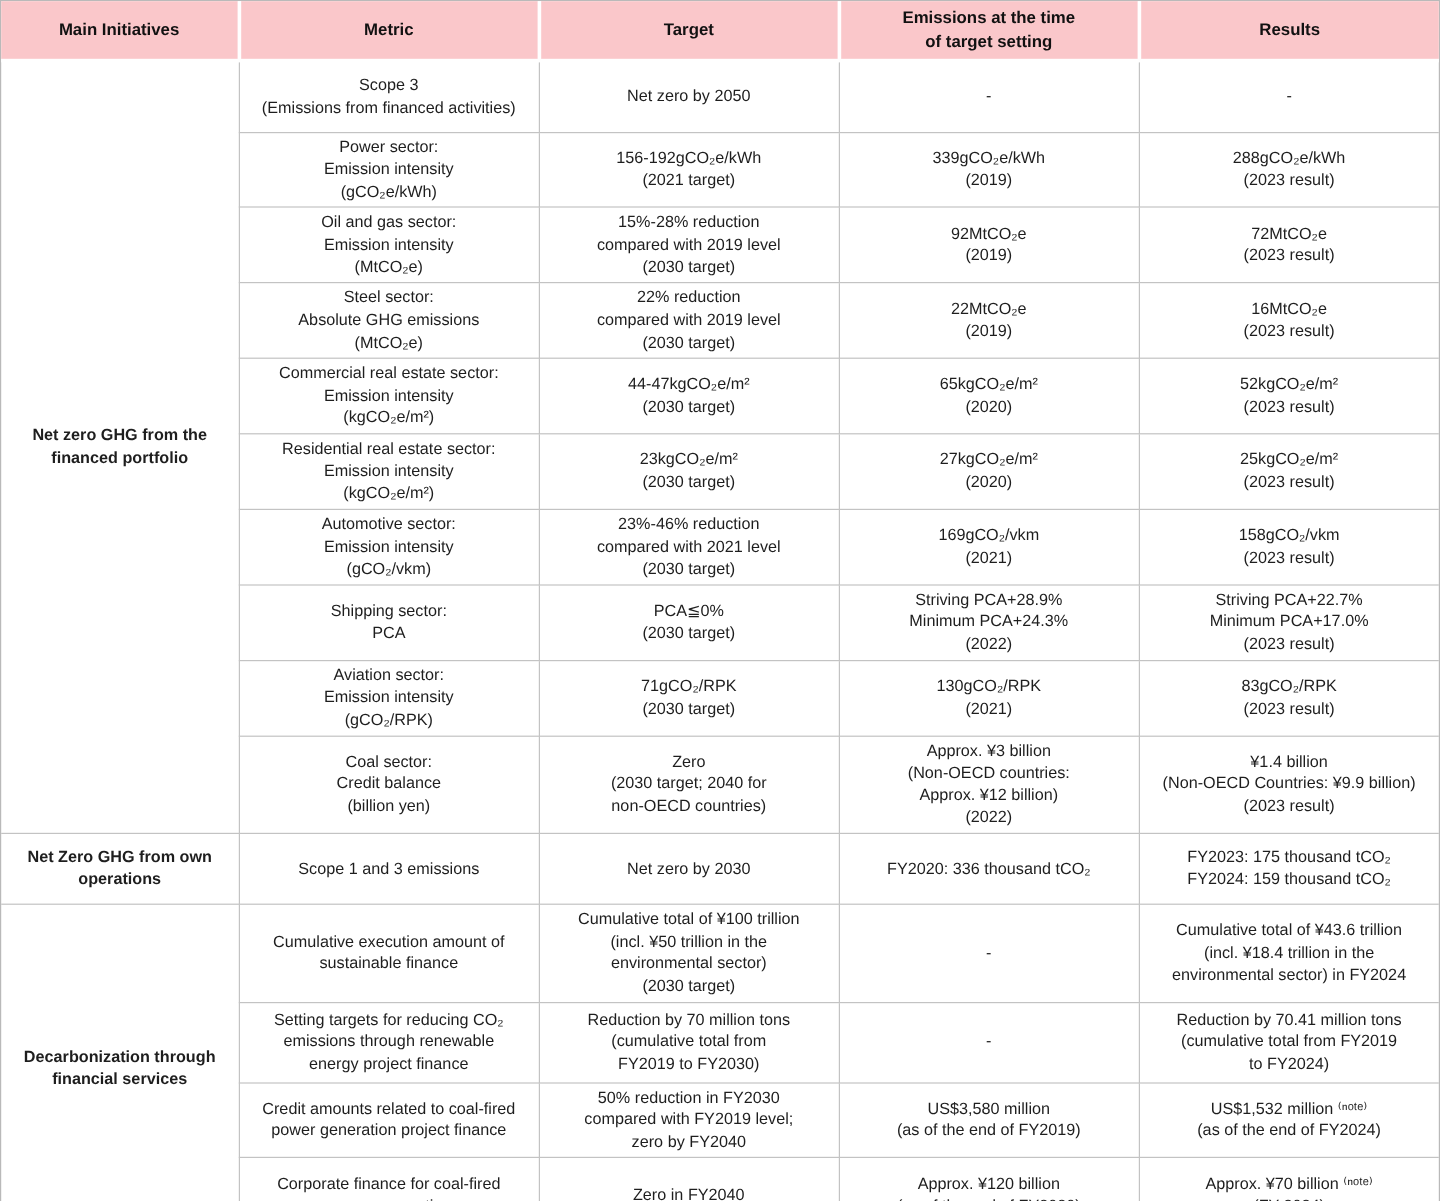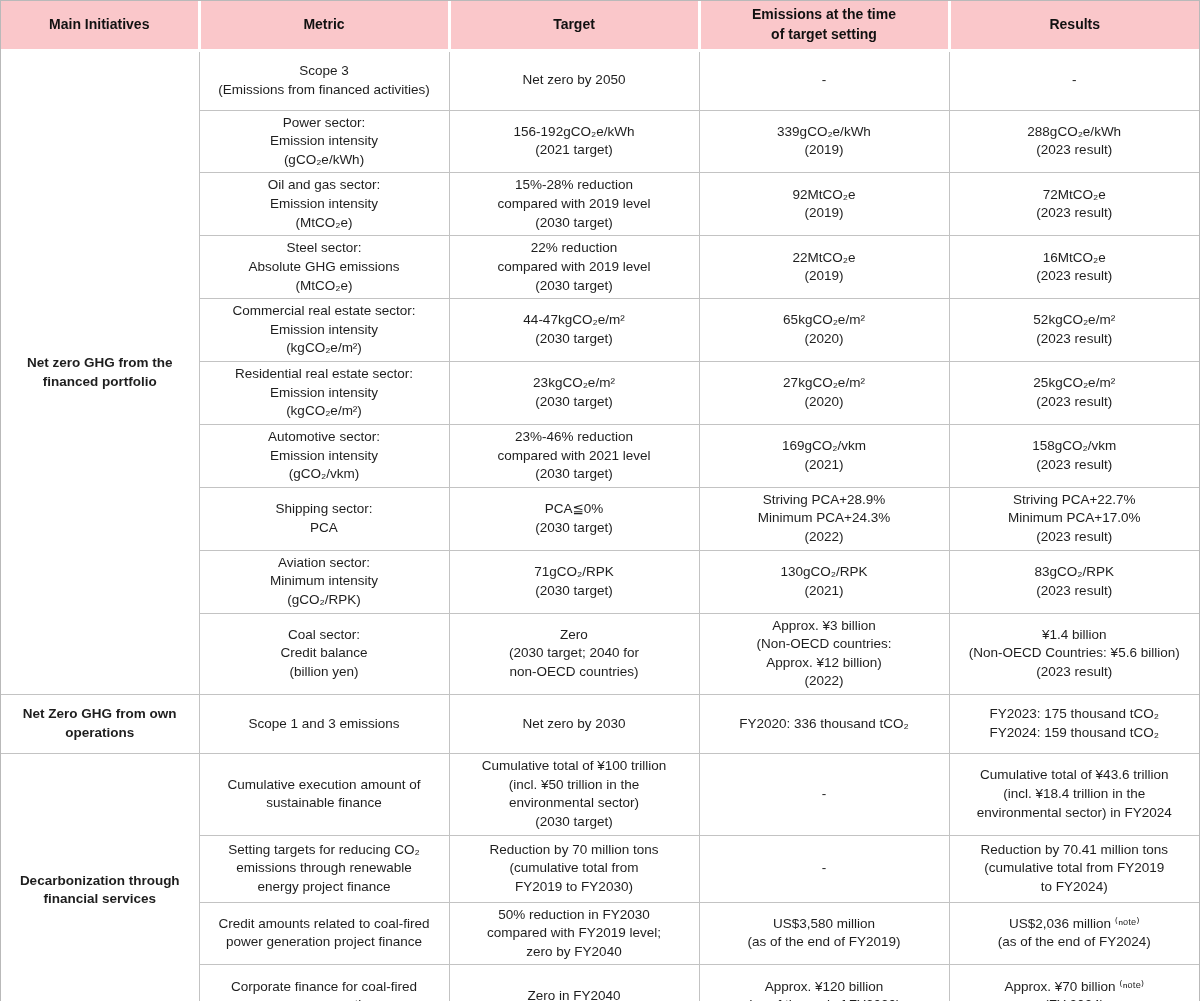--- a/index.html
+++ b/index.html
@@ -157,42 +157,42 @@
 (2030 target)</td>
       <td>Striving PCA+28.9%
 Minimum PCA+24.3%
 (2022)</td>
       <td class="results-col">Striving PCA+22.7%
 Minimum PCA+17.0%
 (2023 result)</td>
     </tr>
     <tr style="height:62px">
       <td>Aviation sector:
-Minimum intensity
+Emission intensity
 (gCO₂/RPK)</td>
       <td>71gCO₂/RPK
 (2030 target)</td>
       <td>130gCO₂/RPK
 (2021)</td>
       <td class="results-col">83gCO₂/RPK
 (2023 result)</td>
     </tr>
     <tr style="height:73px">
       <td>Coal sector:
 Credit balance
 (billion yen)</td>
       <td>Zero
 (2030 target; 2040 for
 non-OECD countries)</td>
       <td>Approx. ¥3 billion
 (Non-OECD countries:
 Approx. ¥12 billion)
 (2022)</td>
       <td class="results-col">¥1.4 billion
-(Non-OECD Countries: ¥5.6 billion)
+(Non-OECD Countries: ¥9.9 billion)
 (2023 result)</td>
     </tr>
   </tbody>
 
   <tbody>
     <tr style="height:59px">
       <td class="initiative">Net Zero GHG from own
 operations</td>
       <td>Scope 1 and 3 emissions</td>
       <td>Net zero by 2030</td>
@@ -230,21 +230,21 @@
 to FY2024)</td>
     </tr>
     <tr style="height:60px">
       <td>Credit amounts related to coal-fired
 power generation project finance</td>
       <td>50% reduction in FY2030
 compared with FY2019 level;
 zero by FY2040</td>
       <td>US$3,580 million
 (as of the end of FY2019)</td>
-      <td class="results-col">US$2,036 million ⁽ⁿᵒᵗᵉ⁾
+      <td class="results-col">US$1,532 million ⁽ⁿᵒᵗᵉ⁾
 (as of the end of FY2024)</td>
     </tr>
     <tr style="height:62px">
       <td>Corporate finance for coal-fired
 power generation</td>
       <td>Zero in FY2040</td>
       <td>Approx. ¥120 billion
 (as of the end of FY2020)</td>
       <td class="results-col">Approx. ¥70 billion ⁽ⁿᵒᵗᵉ⁾
 (FY 2024)</td>

